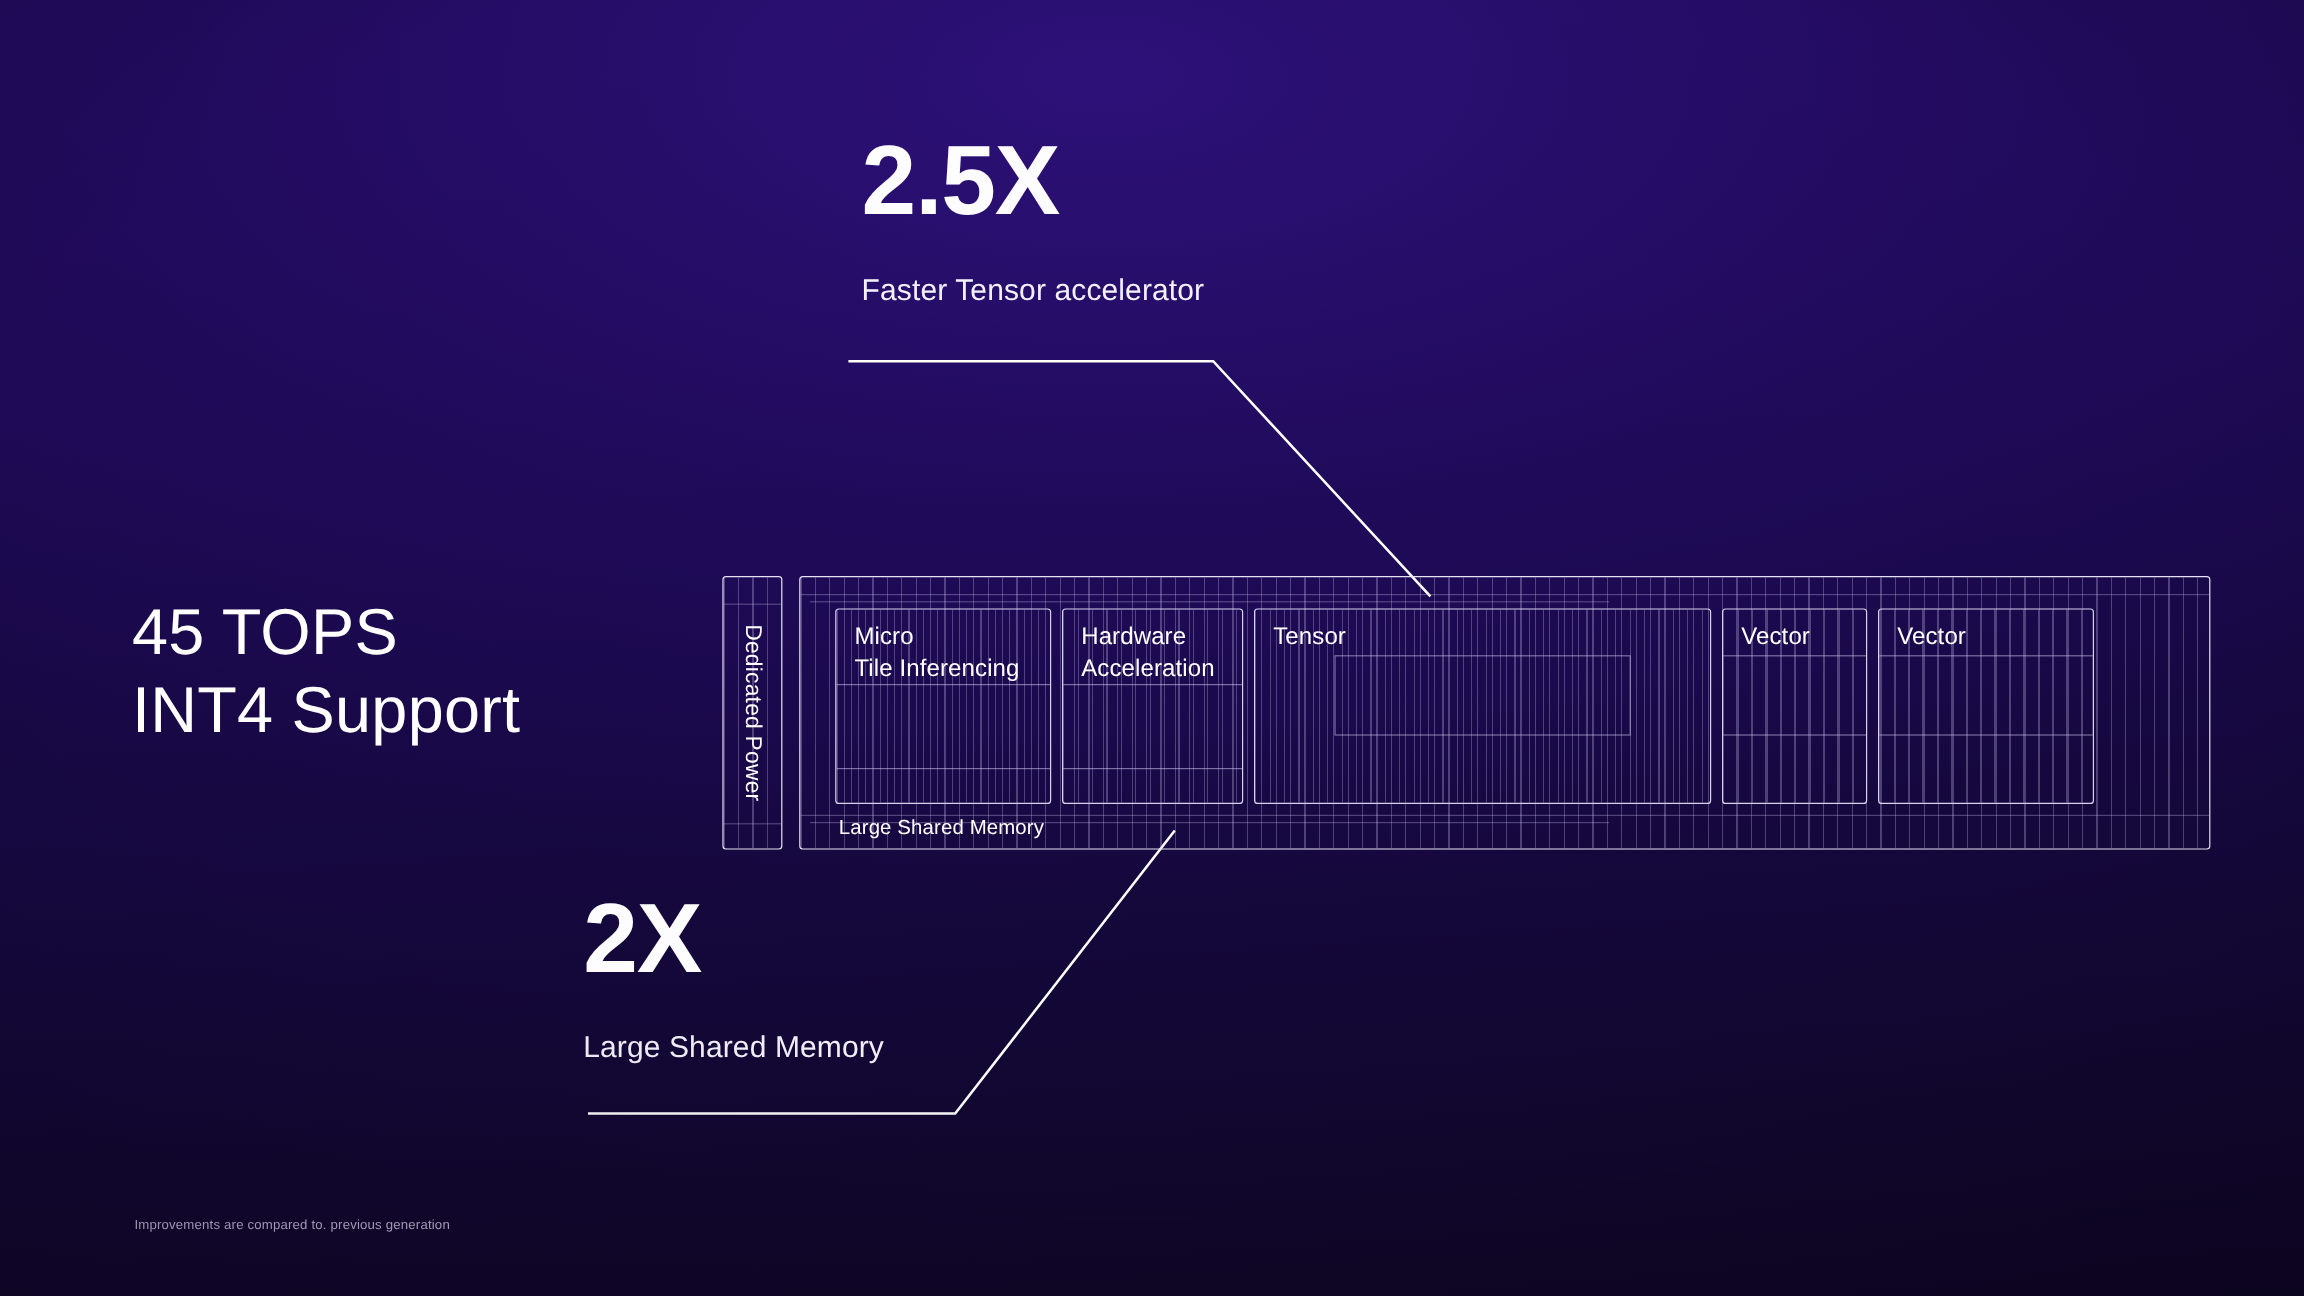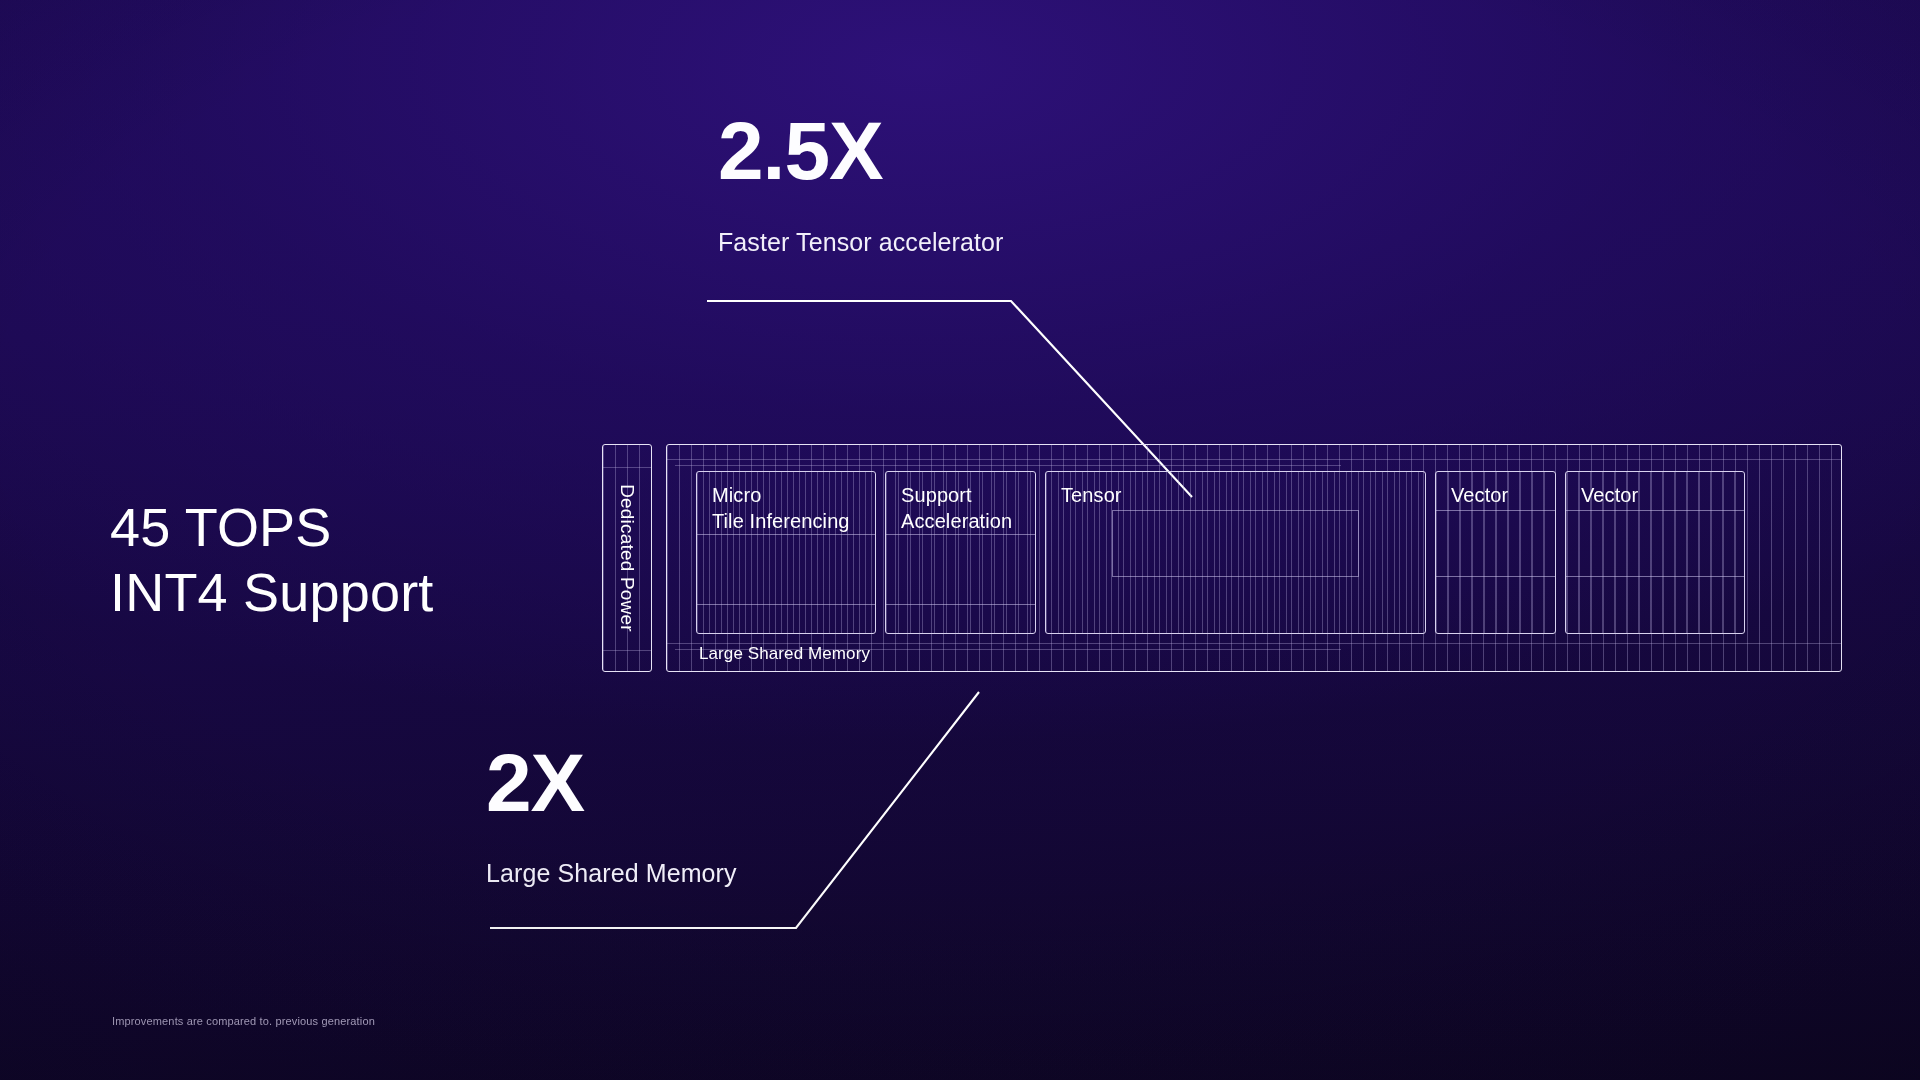--- a/index.html
+++ b/index.html
@@ -55,21 +55,21 @@
   #footnote {
     position:absolute; left:112px; top:1015px;
     font-size:11px; color:#b9b0cf; letter-spacing:0.15px;
   }
 
   
   #leaders { position:absolute; inset:0; pointer-events:none; }
 
   
   #chip {
-    position:absolute; left:602px; top:444px;
+    position:absolute; left:602px; top:480px;
     width:1240px; height:228px;
   }
   .frame {
     position:absolute;
     border:1.6px solid #e7e3f6;
     border-radius:3px;
   }
   
   .stripes {
     position:absolute; inset:0;
@@ -186,21 +186,21 @@
         <div class="unit u-micro">
           <div class="stripes"></div>
           <div class="inner-box" style="left:-1px;right:-1px;top:62px;height:71px;"></div>
           <div class="title">Micro
 Tile Inferencing</div>
         </div>
 
         <div class="unit u-hw">
           <div class="stripes"></div>
           <div class="inner-box" style="left:-1px;right:-1px;top:62px;height:71px;"></div>
-          <div class="title">Support
+          <div class="title">Hardware
 Acceleration</div>
         </div>
 
         <div class="unit u-tensor">
           <div class="stripes"></div>
           <div class="inner-box" style="left:66px;right:66px;top:38px;height:67px;"></div>
           <div class="title">Tensor</div>
         </div>
 
         <div class="unit u-scalar">

